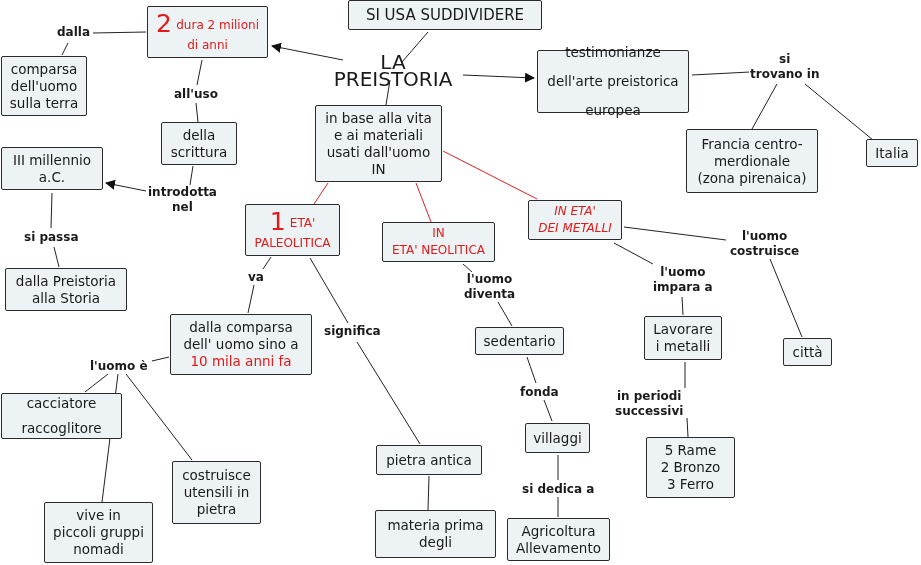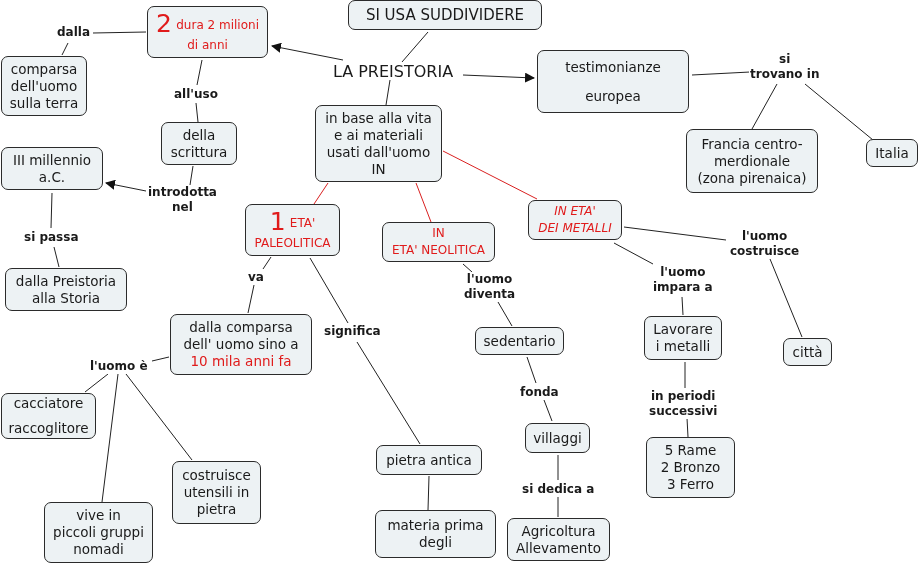--- a/index.html
+++ b/index.html
@@ -1,19 +1,19 @@
 <!DOCTYPE html>
 <html><head>
 <meta charset="utf-8">
 <style>
   html,body{margin:0;padding:0;background:#ffffff;}
   body{width:921px;height:565px;position:relative;overflow:hidden;font-family:"DejaVu Sans","Liberation Sans",sans-serif;color:#1a1a1a;}
   svg.links{position:absolute;left:0;top:0;width:921px;height:565px;}
-  .node{position:absolute;box-sizing:border-box;background:#edf2f4;border:1px solid #2b2b2b;border-radius:7px;text-align:center;font-size:13.5px;line-height:17px;display:flex;flex-direction:column;justify-content:center;align-items:center;padding:2px 4px;}
-  .node.plain{background:transparent;border:none;font-size:16px;}
+  .node{position:absolute;box-sizing:border-box;background:#edf2f4;border:1px solid #2b2b2b;border-radius:2px;text-align:center;font-size:13.5px;line-height:17px;display:flex;flex-direction:column;justify-content:center;align-items:center;padding:2px 4px;}
+  .node.plain{background:transparent;border:none;font-size:20px;}
   .red{color:#e01b1b;}
   .big{font-size:25px;line-height:26px;vertical-align:-3px;}
   .sm{font-size:12px;}
   .lbl{position:absolute;font-weight:bold;font-size:12px;line-height:15px;text-align:center;white-space:nowrap;background:#fff;padding:0 1px;}
   .line{white-space:nowrap;}
 </style>
 </head>
 <body>
 
 <svg class="links" viewBox="0 0 921 565">
@@ -118,20 +118,21 @@
 
 <div class="node" style="left:315px;top:105px;width:127px;height:77px;">
   <div class="line">in base alla vita</div>
   <div class="line">e ai materiali</div>
   <div class="line">usati dall'uomo</div>
   <div class="line">IN</div>
 </div>
 
 <div class="node" style="left:537px;top:50px;width:152px;height:63px;gap:12px;">
   <div class="line">testimonianze</div>
+  <div class="line">dell'arte preistorica</div>
   <div class="line">europea</div>
 </div>
 
 <div class="node" style="left:666px;top:129px;width:132px;height:64px;margin-left:20px;">
   <div class="line">Francia centro-</div>
   <div class="line">merdionale</div>
   <div class="line">(zona pirenaica)</div>
 </div>
 
 <div class="node" style="left:866px;top:139px;width:52px;height:28px;text-align:center;">
@@ -152,21 +153,21 @@
   <div class="line red sm">IN ETA'</div>
   <div class="line red sm">DEI METALLI</div>
 </div>
 
 <div class="node" style="left:170px;top:314px;width:142px;height:61px;">
   <div class="line">dalla comparsa</div>
   <div class="line">dell' uomo sino a</div>
   <div class="line red">10 mila anni fa</div>
 </div>
 
-<div class="node" style="left:1px;top:393px;width:95px;height:46px;gap:8px;">
+<div class="node" style="left:1px;top:393px;width:121px;height:46px;gap:8px;">
   <div class="line">cacciatore</div>
   <div class="line">raccoglitore</div>
 </div>
 
 <div class="node" style="left:44px;top:502px;width:109px;height:61px;">
   <div class="line">vive in</div>
   <div class="line">piccoli gruppi</div>
   <div class="line">nomadi</div>
 </div>
 
@@ -234,16 +235,16 @@
 <div class="lbl" style="left:519px;top:385px;">fonda</div>
 <div class="lbl" style="left:521px;top:482px;">si dedica a</div>
 <div class="lbl" style="left:652px;top:265px;">
   <div>l'uomo</div>
   <div>impara a</div>
 </div>
 <div class="lbl" style="left:729px;top:229px;">
   <div>l'uomo</div>
   <div>costruisce</div>
 </div>
-<div class="lbl" style="left:648px;top:389px;">
+<div class="lbl" style="left:614px;top:389px;">
   <div>in periodi</div>
   <div>successivi</div>
 </div>
 
 </body></html>

